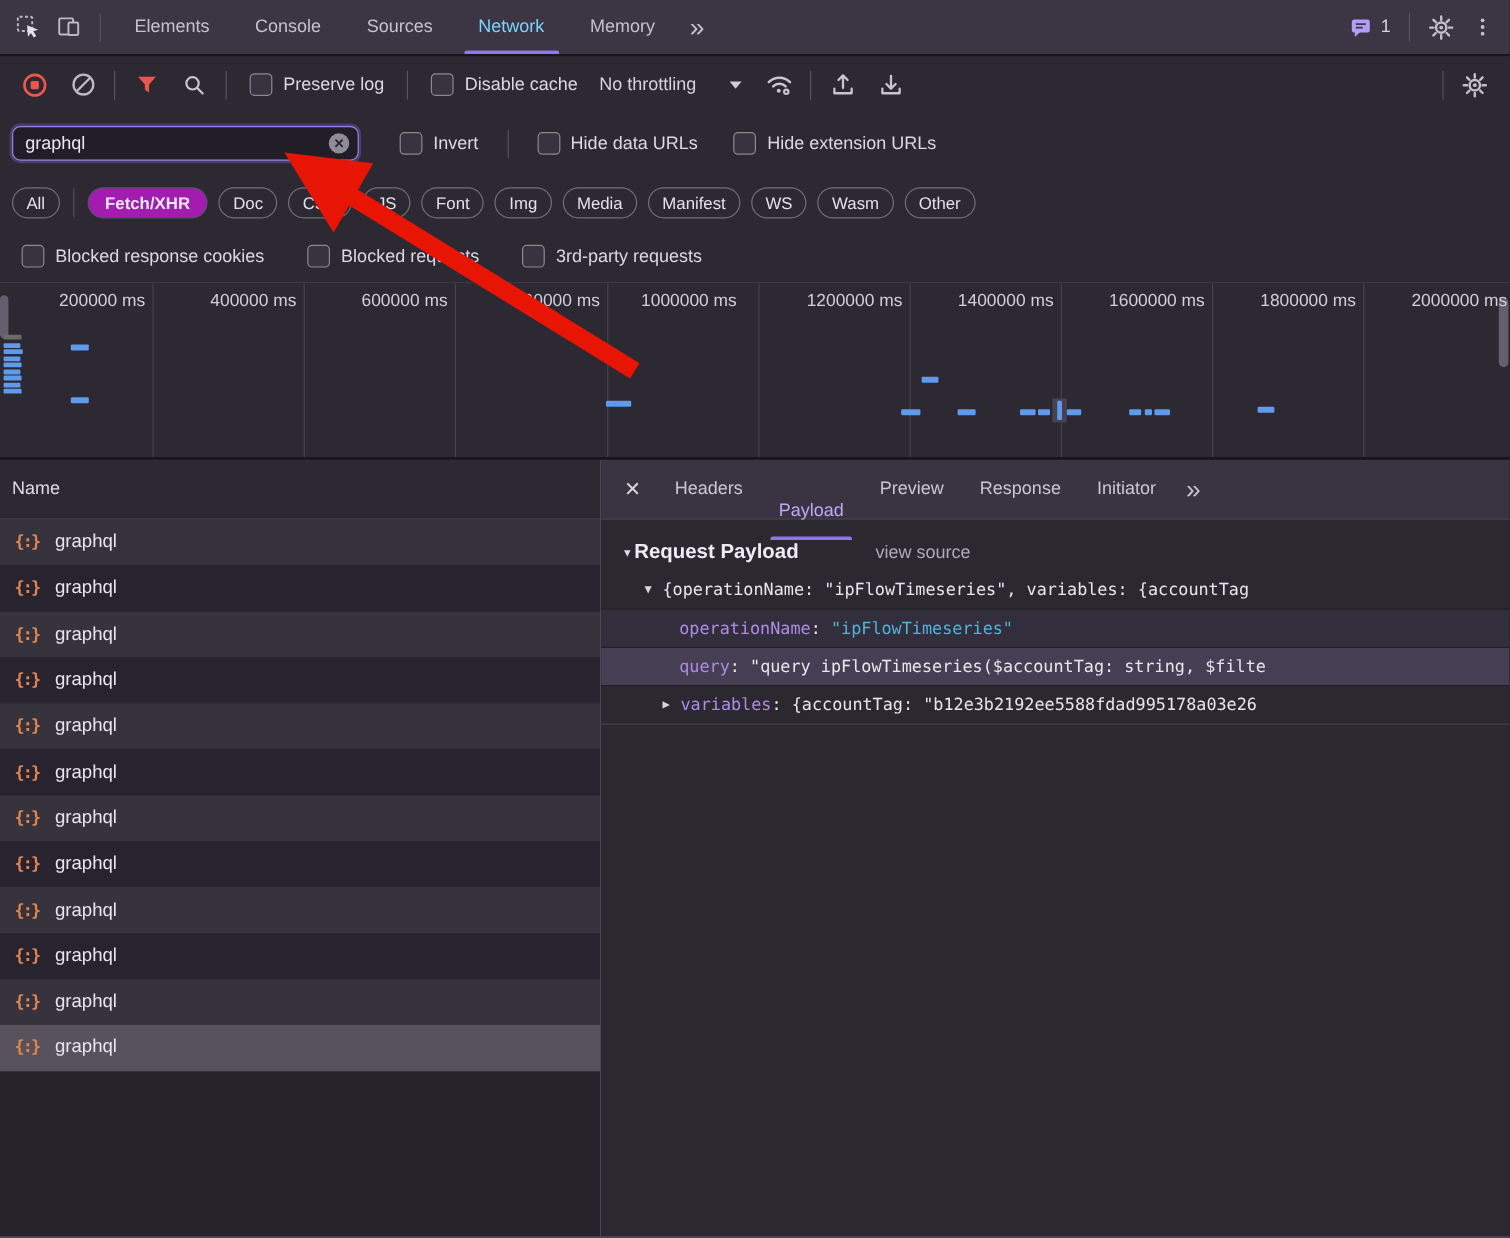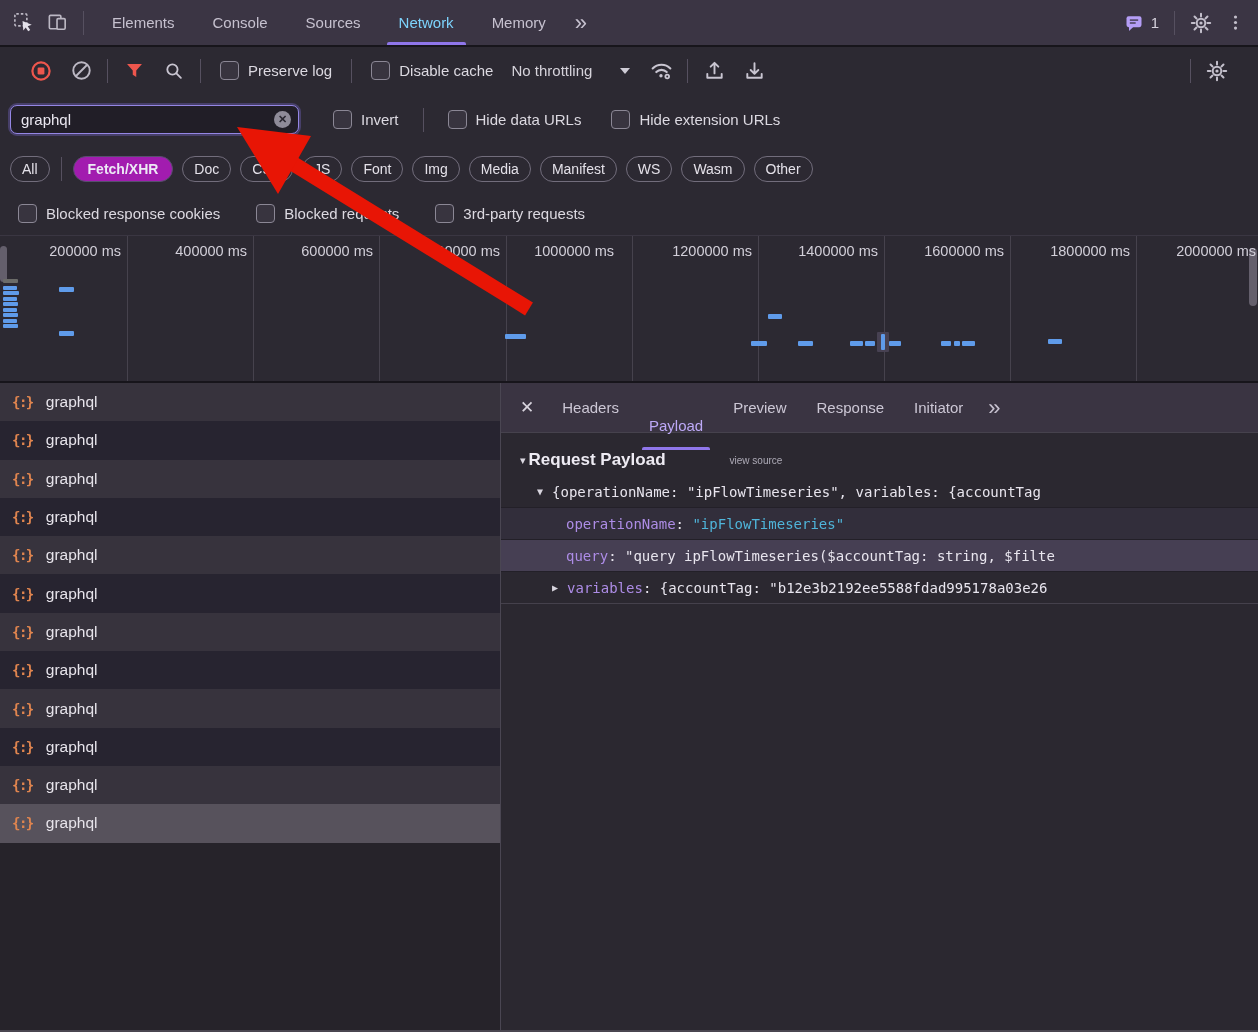--- a/index.html
+++ b/index.html
@@ -21,21 +21,21 @@
     color:#c6c1cf;position:relative;cursor:default;flex:none;}
   .tab.active{color:#7dd3fc;}
   .tab.active::after{content:"";position:absolute;left:7px;right:7px;bottom:0;height:3px;
     background:#8f76ea;border-radius:2px 2px 0 0;}
   .chev{font-size:22px;color:#c6c1cf;padding:0 10px;line-height:1;}
   .spacer{flex:1;}
   .badge-wrap{display:flex;align-items:center;gap:7px;padding:0 6px;}
   .badge-num{font-size:15px;color:#d6d2dd;}
 
   
-  .toolbar{height:47px;display:flex;align-items:center;padding:0 24px;background:#2c2932;justify-content:flex-end;}
+  .toolbar{height:47px;display:flex;align-items:center;padding:0 12px;background:#2c2932;justify-content:flex-end;}
   .tbgap{width:6px;}
 
   
   .cbx{width:17px;height:17px;border:1.5px solid #8b8795;border-radius:4px;background:#38343f;flex:none;}
   .cblabel{font-size:15px;color:#dcd9e1;margin-left:9px;white-space:nowrap;}
   .cbgroup{display:flex;align-items:center;margin:0 10px;flex:none;}
 
   .throttle{display:flex;align-items:center;gap:10px;margin:0 8px;font-size:15px;color:#d6d3db;}
   .caret{width:0;height:0;border-left:5px solid transparent;border-right:5px solid transparent;
     border-top:6px solid #cfccd6;}
@@ -90,21 +90,21 @@
     color:#ccc7d5;position:relative;flex:none;}
   .dtab.active{color:#bda9f7;margin-top:35px;}
   .dtab.active::after{content:"";position:absolute;left:8px;right:8px;bottom:0;height:3px;
     background:#8f76ea;border-radius:2px 2px 0 0;}
 
   
   .payload{flex:1;overflow:hidden;}
   .psec{display:flex;align-items:center;height:32px;margin-top:11px;padding-left:19px;}
   .tri{color:#dcd9e2;font-size:11px;margin-right:3px;}
   .ptitle{font-weight:bold;font-size:17px;color:#eeebf3;}
-  .vsrc{margin-left:64px;color:#aeabb7;font-size:10px;}
+  .vsrc{margin-left:64px;color:#aeabb7;font-size:15px;}
   .trow{height:31px;display:flex;align-items:center;font-family:"DejaVu Sans Mono",monospace;
     font-size:14px;white-space:pre;overflow:hidden;}
   .trow.root{padding-left:36px;color:#e8e5ee;}
   .trow.opn{padding-left:65px;background:#322e3b;border-top:1px solid #232028;border-bottom:1px solid #232028;}
   .trow.qry{padding-left:65px;background:#463f53;}
   .trow.vars{padding-left:51px;border-top:1px solid #232028;border-bottom:1px solid #45414c;}
   .tri-sm{color:#d8d5de;font-size:10px;margin-right:9px;flex:none;}
   .key{color:#ad8ce6;}
   .str{color:#4fb4d9;}
   .wh{color:#e8e5ee;}
@@ -334,20 +334,21 @@
     <div class="tbar" style="left: 881px; top: 98px; width: 4px; height: 16px; background: rgb(95, 155, 234);"></div>
     <div class="tbar" style="left: 889px; top: 105px; width: 12px; height: 5px; background: rgb(95, 155, 234);"></div>
     <div class="tbar" style="left: 941px; top: 105px; width: 10px; height: 5px; background: rgb(95, 155, 234);"></div>
     <div class="tbar" style="left: 954px; top: 105px; width: 6px; height: 5px; background: rgb(95, 155, 234);"></div>
     <div class="tbar" style="left: 962px; top: 105px; width: 13px; height: 5px; background: rgb(95, 155, 234);"></div>
     <div class="tbar" style="left: 1048px; top: 103px; width: 14px; height: 5px; background: rgb(95, 155, 234);"></div>
   </div>
 
 <div class="main">
   <div class="left">
+    <div class="lhead">Name</div>
     <div id="request-rows">
         <div class="rrow odd">
           <span class="jicon"></span>
           <span>graphql</span>
         </div>
         <div class="rrow even">
           <span class="jicon"></span>
           <span>graphql</span>
         </div>
         <div class="rrow odd">

